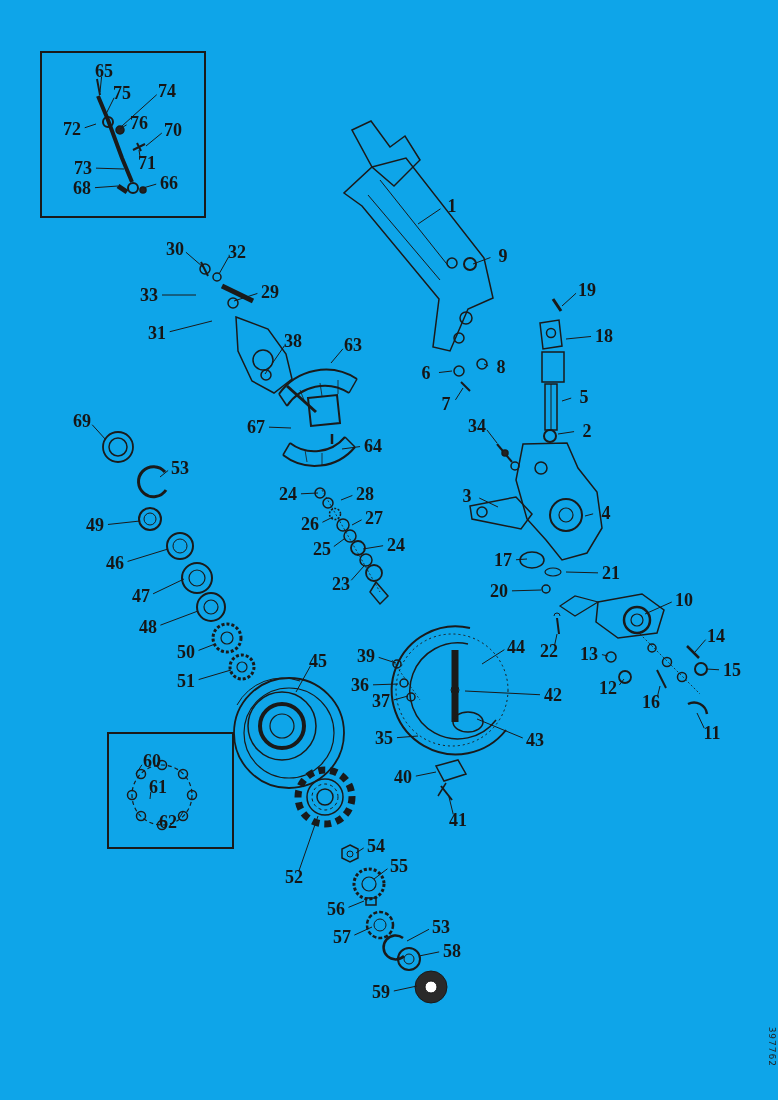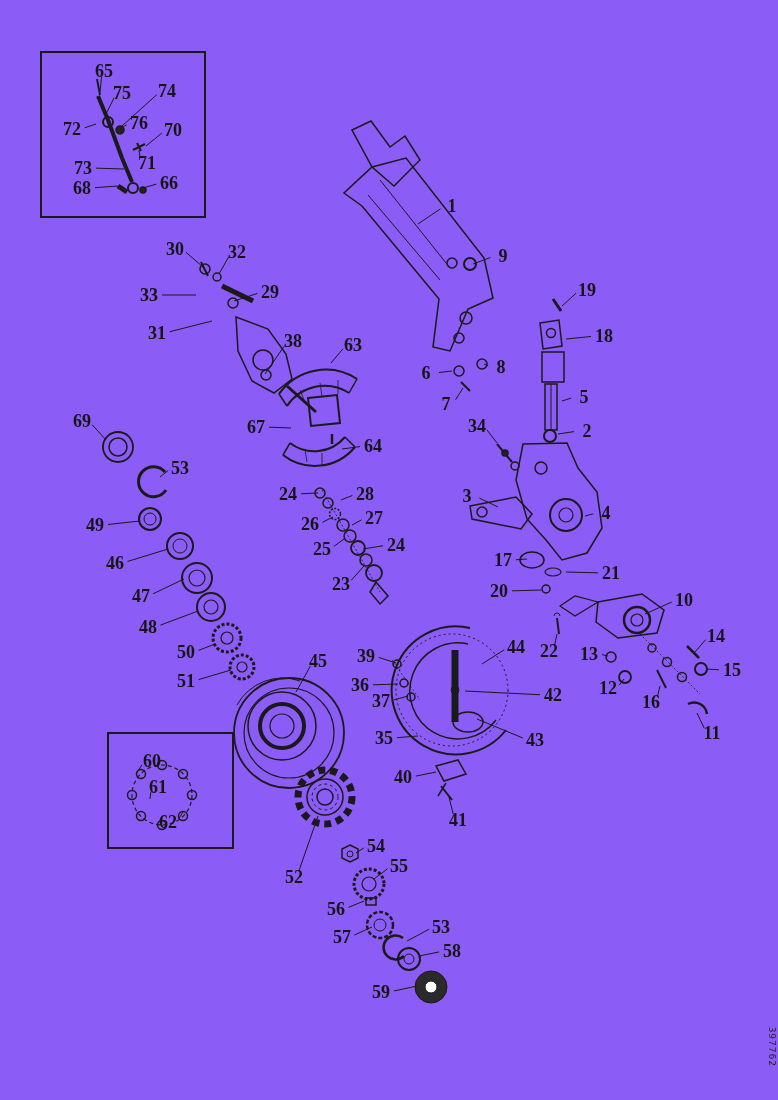--- a/index.html
+++ b/index.html
@@ -1,17 +1,17 @@
 <!DOCTYPE html>
 <html><head>
 <meta charset="utf-8">
 <style>
   html,body{margin:0;padding:0;background:#ffffff;}
   .stage{
-    position:relative;width:778px;height:1100px;background:#8b5cf6;
+    position:relative;width:778px;height:1100px;background:#0ea5e9;
     font-family:"Liberation Serif", serif;overflow:hidden;
   }
   svg text{
     font-family:"Liberation Serif", serif;
     font-weight:700;
     fill:#161616;
   }
   .doc-code{
     position:absolute;
     right:6px;bottom:28px;

